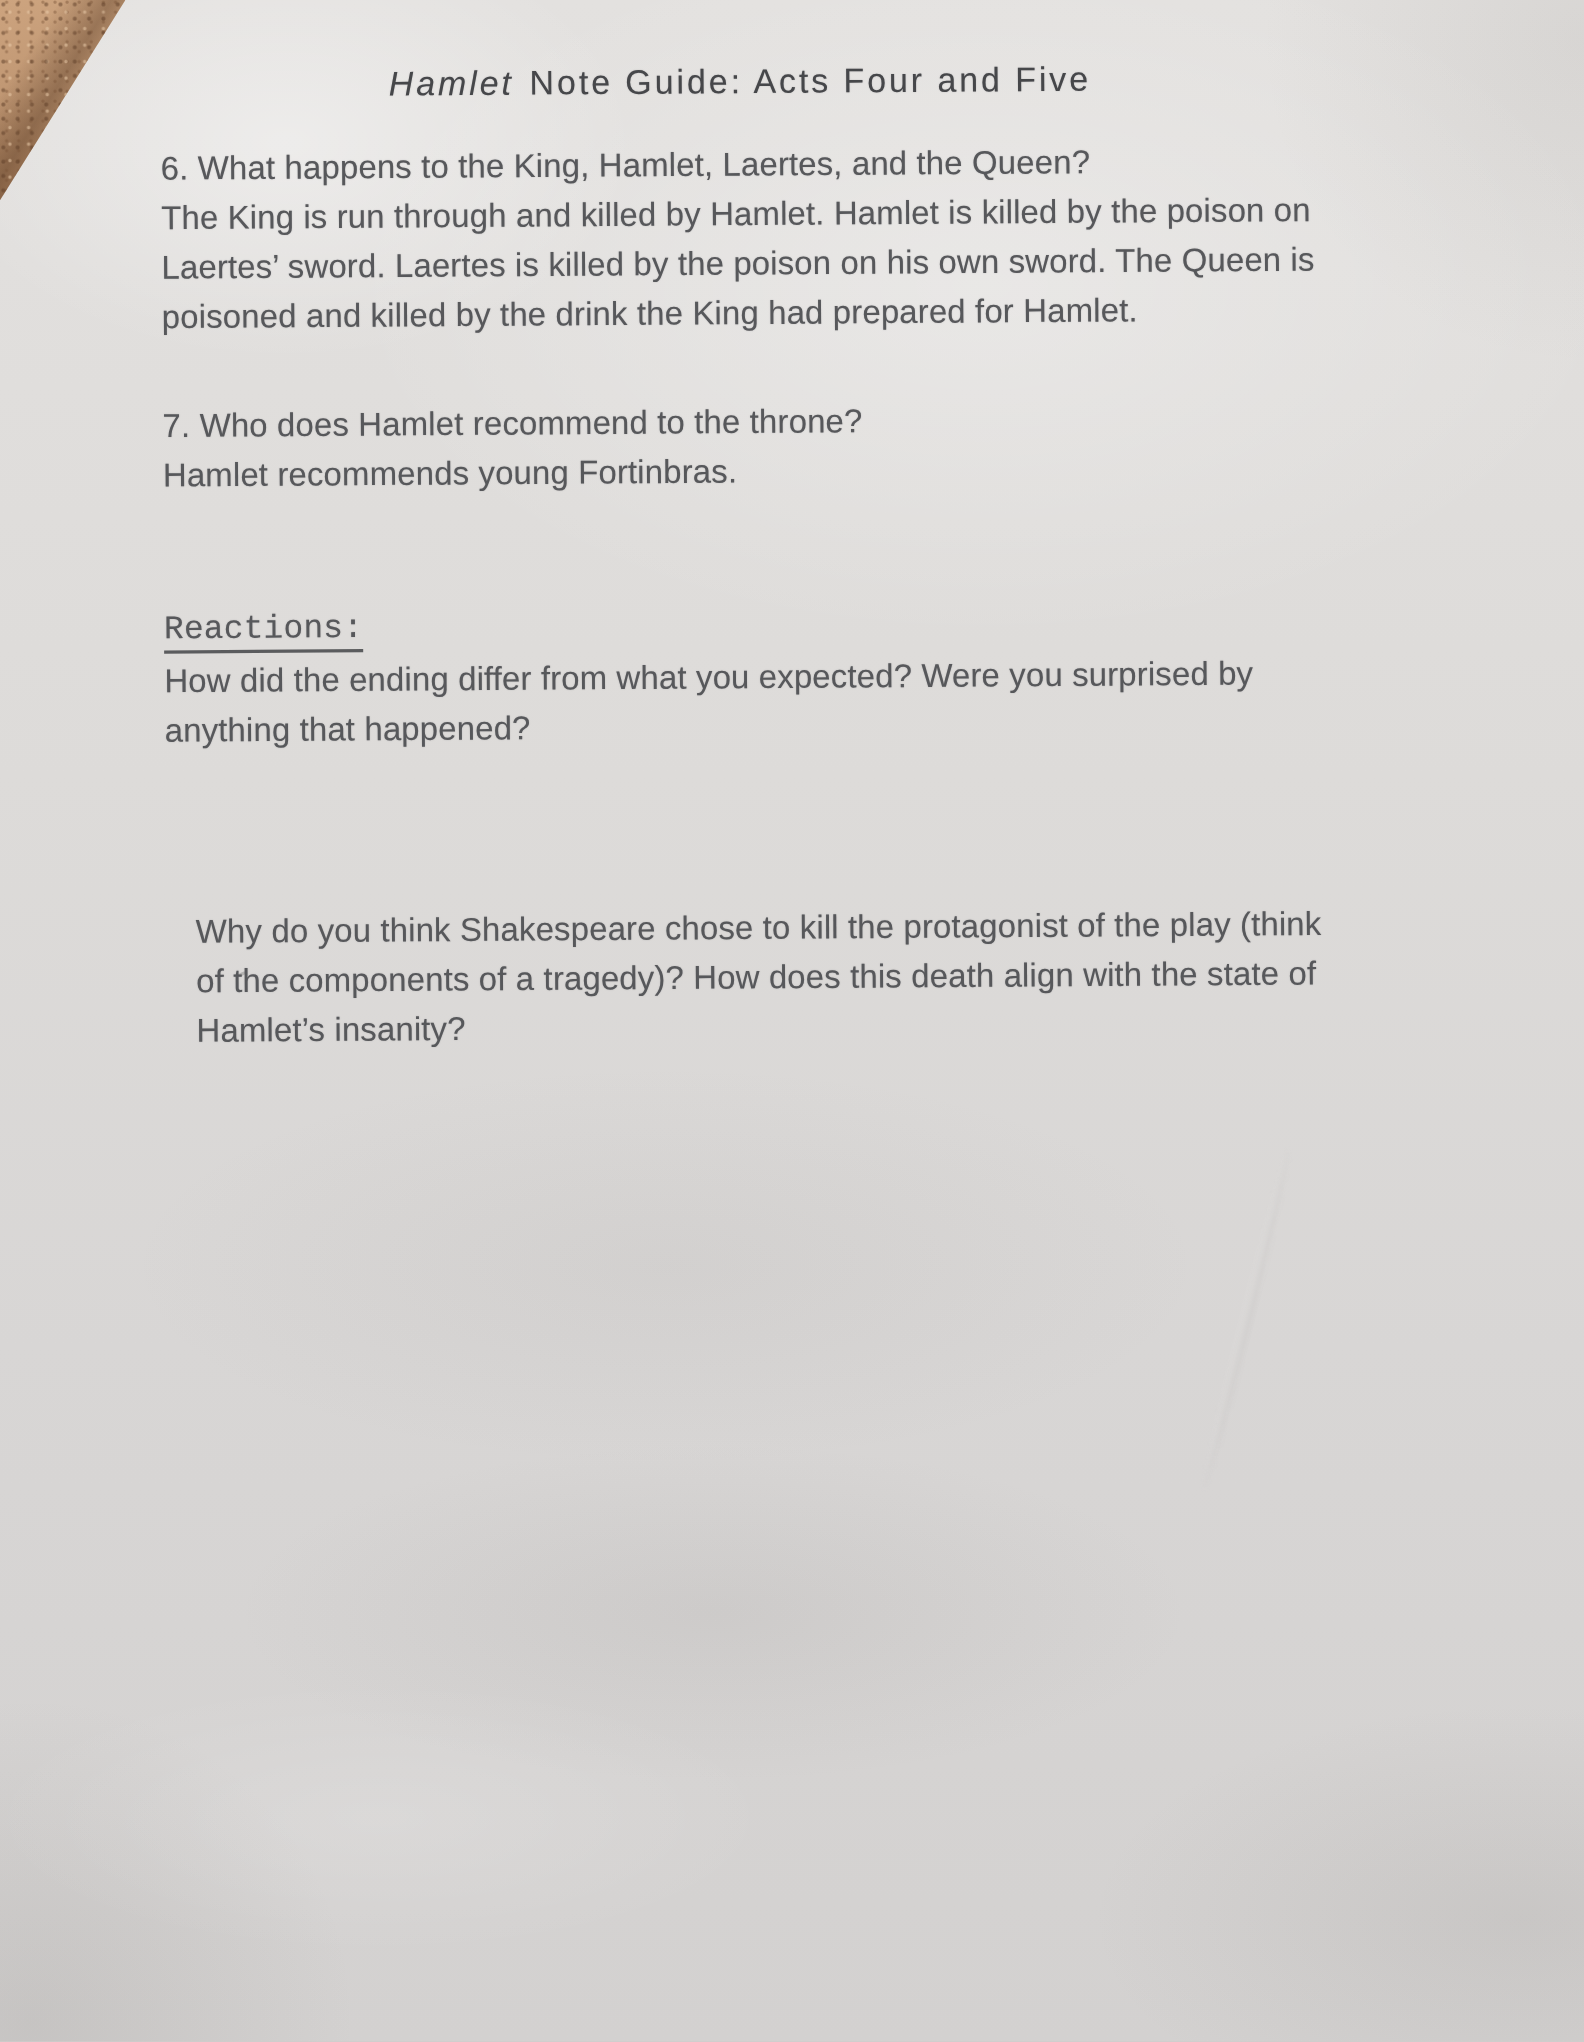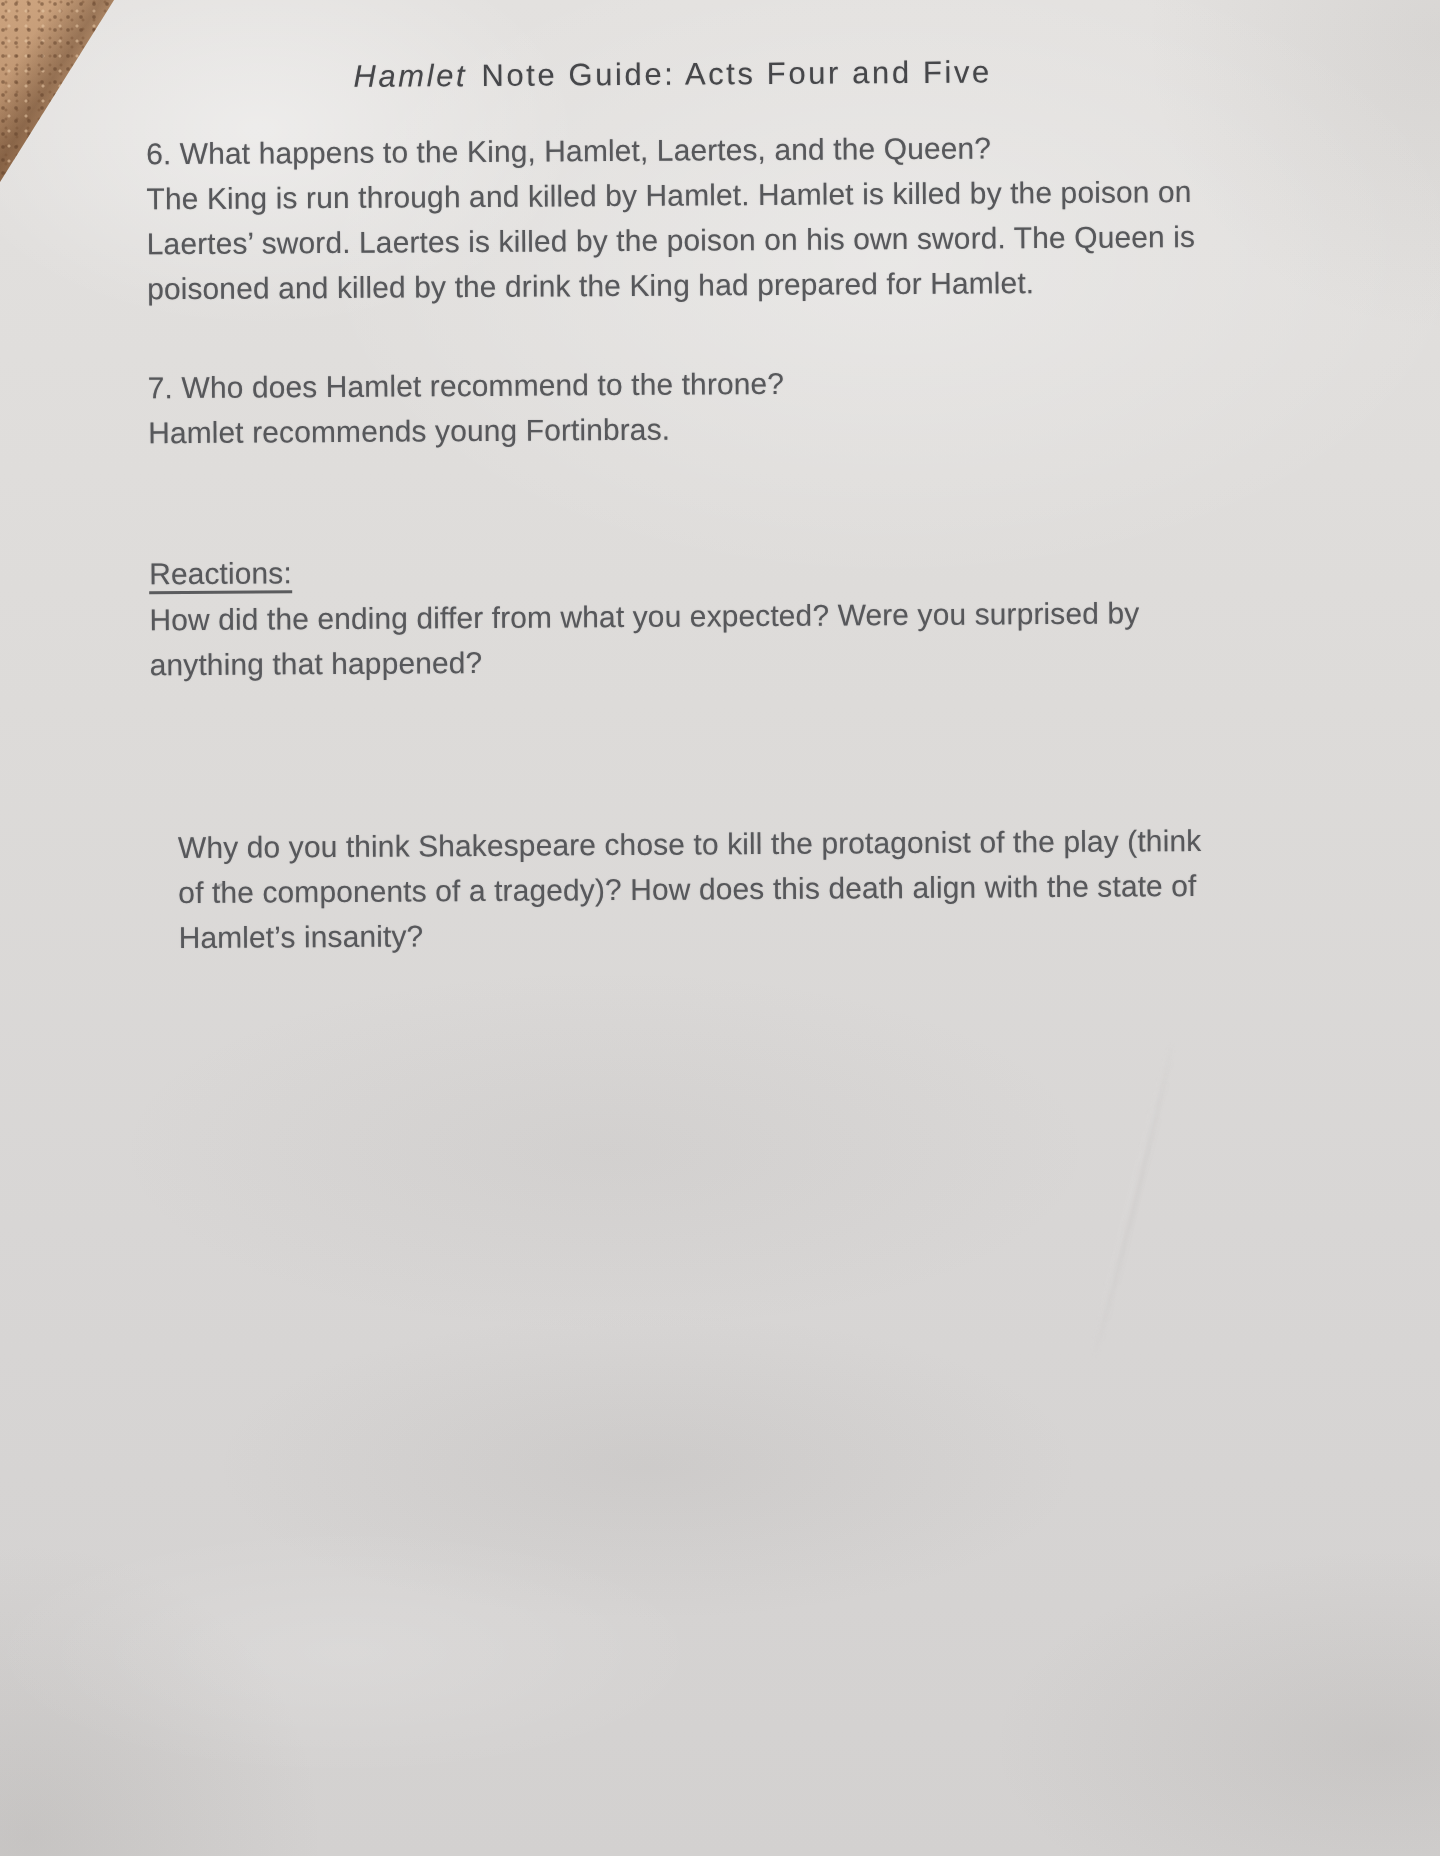--- a/index.html
+++ b/index.html
@@ -79,21 +79,21 @@
   }
   .title em { font-style: italic; padding-right: 3px; }
   .block {
     position: absolute;
     left: 148px;
     line-height: 45px;
   }
   .line { white-space: nowrap; }
   .q6 { top: 128px; }
   .q7 { top: 362px; }
-  .reactions-h { top: 548px; }
+  .reactions-h { top: 548px; font-family: Liberation Mono, monospace; }
   .reactions-h .underlined {
     border-bottom: 3px solid rgba(68,69,72,0.85);
     padding-bottom: 1px;
   }
   .reactions-p { top: 594px; }
   .discussion { top: 822px; left: 175px; }
 </style>
 </head>
 <body>
 

